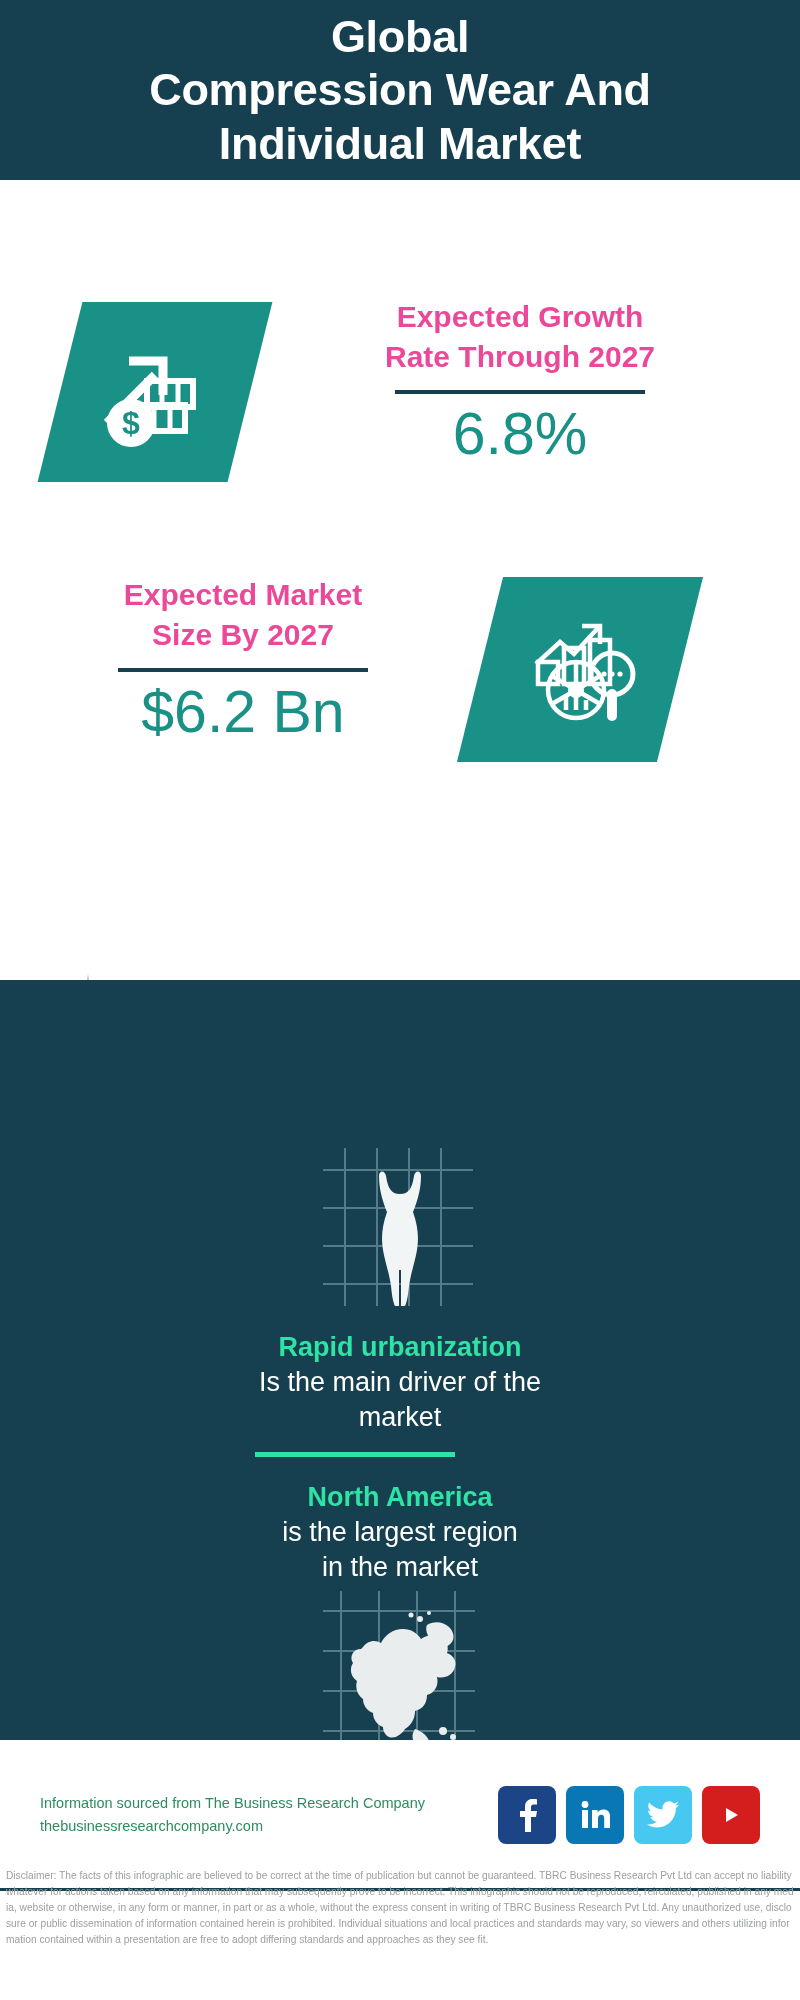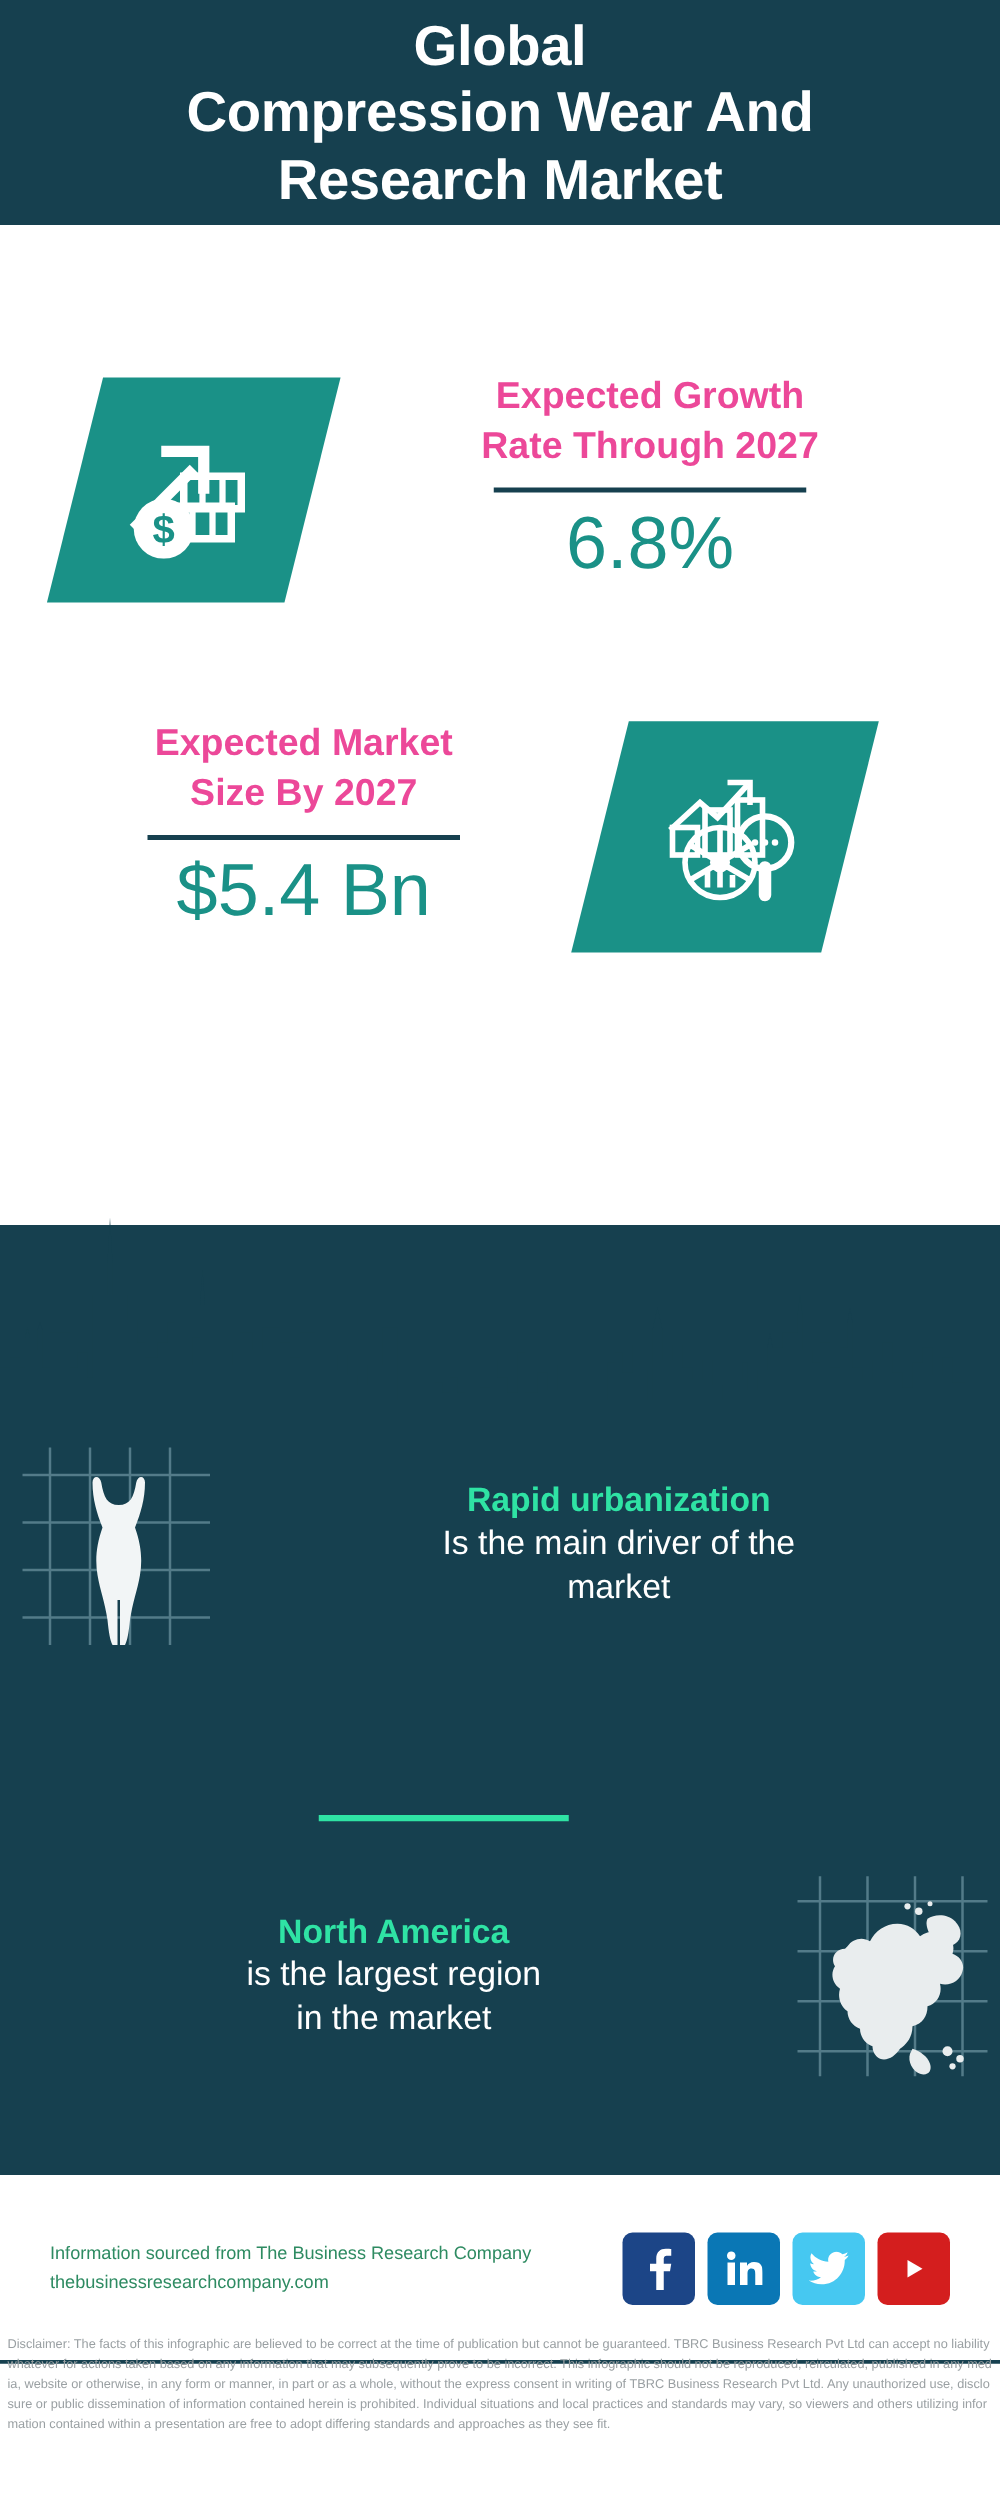--- a/index.html
+++ b/index.html
@@ -60,21 +60,21 @@
     position:absolute; left:0; top:980px; width:800px; height:760px;
     background:#16404F;
   }
   .skyline{
     position:absolute; left:0; top:970px; width:800px; height:150px;
     overflow:hidden;
   }
   .skyline svg{ display:block; }
 
   
-  .inforow{ position:absolute; width:800px; display:flex; align-items:center; }
+  .inforow{ position:absolute; width:800px; display:flex; align-items:center;flex-direction:column; }
   .row1{ top:1140px; height:190px; }
   .row2{ top:1480px; height:200px; }
 
   .iconbox{
     width:190px; height:170px; position:relative; flex:0 0 190px;
   }
   .iconbox svg{ position:absolute; left:0; top:0; }
 
   .infotext{ flex:1; text-align:center; padding:0 18px; }
   .info-head{
@@ -120,21 +120,21 @@
 </style>
 </head>
 <body>
 
 <div class="page">
 
   <div class="header">
     <div class="header-title">
       <span class="l">Global</span>
       <span class="l">Compression Wear And</span>
-      <span class="l">Research Market</span>
+      <span class="l">Individual Market</span>
     </div>
   </div>
 
   <div class="stat1">
     <div class="badge badge1">
       <svg width="120" height="110" viewBox="0 0 120 110">
 
         <path d="M12 86 L60 38" stroke="#fff" stroke-width="9" fill="none"></path>
         <path d="M34 24 L68 24 L68 58" stroke="#fff" stroke-width="9" fill="none" stroke-linejoin="miter"></path>
 
@@ -155,21 +155,21 @@
       <div class="rule"></div>
       <div class="stat-value">6.8%</div>
     </div>
   </div>
 
   <div class="stat2">
     <div class="stat2-text">
       <div class="stat-label">Expected Market</div>
       <div class="stat-label">Size By 2027</div>
       <div class="rule"></div>
-      <div class="stat-value">$5.4 Bn</div>
+      <div class="stat-value">$6.2 Bn</div>
     </div>
     <div class="badge badge2">
       <svg width="120" height="115" viewBox="0 0 120 115">
         <g stroke="#fff" stroke-width="4.5" fill="none">
 
           <path d="M16 52 L40 30 L54 42 L78 16"></path>
           <path d="M62 14 L80 14 L80 32"></path>
 
           <rect x="18" y="50" width="20" height="22"></rect>
           <rect x="44" y="36" width="20" height="36"></rect>

